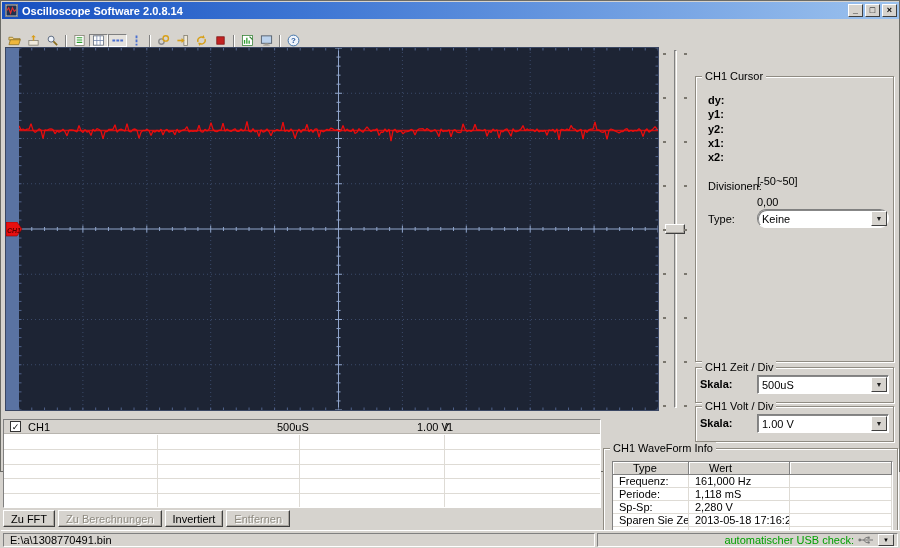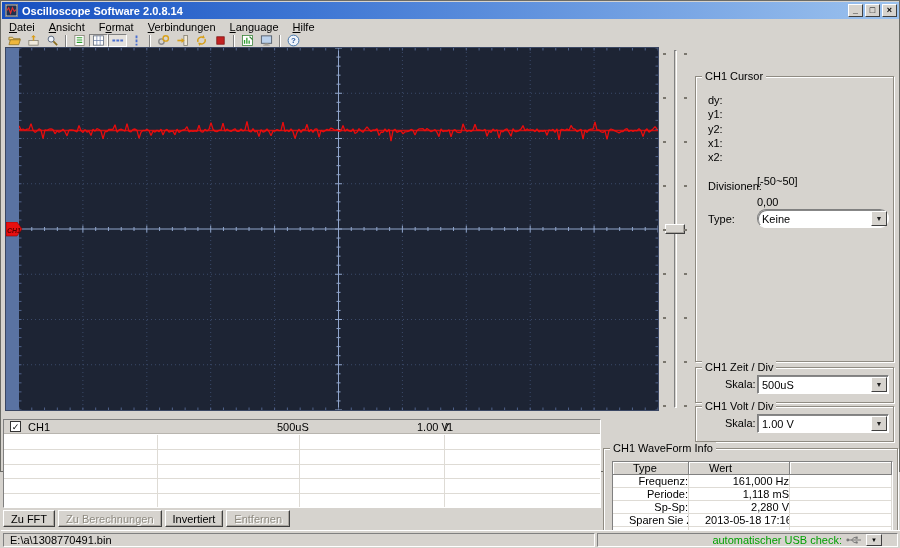--- a/index.html
+++ b/index.html
@@ -39,32 +39,32 @@
   .vslider .tick { position:absolute; width:3px; height:2px; background:#7a766e; }
 
   
   .right-panel { position:absolute; left:690px; top:40px; width:208px; height:376px; }
   .group { position:absolute; border:1px solid #8f8b82; box-shadow:1px 1px 0 #fff, inset 1px 1px 0 #fff;margin-top:29px; }
   .group-legend { position:absolute; top:-7px; left:6px; background:#d6d3ce; padding:0 3px; white-space:nowrap; }
   #grp-cursor { left:4px; top:6px; width:199px; height:286px; }
   #grp-zeit   { left:4px; top:297px; width:199px; height:36px; }
   #grp-volt   { left:4px; top:336px; width:199px; height:36px; }
   .cursor-row { position:relative; margin:0 0 0 12px; height:14.3px; line-height:14.3px; }
-  .cursor-fields { position:absolute; left:0; top:16px; width:100%; }
+  .cursor-fields { position:absolute; left:0; top:16px; width:100%;font-weight:bold; }
   .div-label { position:absolute; left:12px; top:103px; }
   .div-range { position:absolute; left:61px; top:98px; }
   .div-value { position:absolute; left:61px; top:119px; }
   .type-label { position:absolute; left:12px; top:136px; }
   .combo { position:absolute; height:19px; background:#fff; border:1px solid; border-color:#808080 #fff #fff #808080;
     box-shadow:inset 1px 1px 0 #404040a0; display:flex; align-items:center; }
   .combo-text { flex:1 1 auto; padding-left:4px; overflow:hidden; white-space:nowrap; }
   .combo-btn { flex:0 0 16px; height:15px; margin:1px; background:#d6d3ce; border:1px solid; border-color:#fff #404040 #404040 #fff;
     font-size:7px; line-height:13px; text-align:center; color:#222; }
   #combo-type  { left:61px; top:132px; width:132px;border-radius:9px; }
-  .skala-label { position:absolute; left:29px; top:10px; }
+  .skala-label { position:absolute; left:4px; top:10px;font-weight:bold; }
   .combo-skala { left:61px; top:7px; width:132px; }
 
   
   .channel-panel { position:absolute; left:2px; top:418px; width:598px; height:89px; background:#fff;
     border:1px solid; border-color:#808080 #fff #fff #808080; overflow:hidden; }
   .chan-row { position:relative; width:100%; height:14px; background:#d6d3ce; border-bottom:1px solid #b8b5af; }
   .chan-check { position:absolute; left:6px; top:1px; width:11px; height:11px; background:#fff; border:1px solid #333;
     font-size:9px; line-height:10px; text-align:center; font-weight:bold; }
   .chan-name { position:absolute; left:24px; top:1px; }
   .chan-time { position:absolute; left:273px; top:1px; }
@@ -81,31 +81,31 @@
   .btn.disabled { color:#8e8a80; text-shadow:1px 1px 0 #fff; }
 
   
   #grp-info { left:602px; top:418px; width:295px; height:109px; background:#d6d3ce; }
   .info-table { position:absolute; left:8px; top:12px; width:281px; height:92px; background:#fff;
     border:1px solid; border-color:#808080 #fff #fff #808080; overflow:hidden; }
   .info-head { display:flex; height:13px; }
   .th { background:#d6d3ce; border-right:1px solid #808080; border-bottom:1px solid #808080;
     box-shadow:inset 1px 1px 0 #fff; padding-left:20px; line-height:12px; }
   .tr { display:flex; height:13px; border-bottom:1px solid #dedbd5; }
-  .td { border-right:1px solid #dedbd5; padding-left:16px; line-height:12px; white-space:nowrap; overflow:hidden;text-align:right; }
+  .td { border-right:1px solid #dedbd5; padding-left:6px; line-height:12px; white-space:nowrap; overflow:hidden; }
   .th:nth-child(1),.td:nth-child(1){ width:76px; flex:0 0 76px; }
   .th:nth-child(2),.td:nth-child(2){ width:101px; flex:0 0 101px; }
   .th:nth-child(3),.td:nth-child(3){ flex:1 1 auto; }
 
   
   .statusbar { position:absolute; left:0; top:529px; width:900px; height:18px; background:#d6d3ce; border-top:1px solid #fff; }
   .status-cell { position:absolute; top:2px; height:14px; border:1px solid; border-color:#808080 #fff #fff #808080;
     display:flex; align-items:center; }
   .status-left { left:2px; width:592px; padding-left:6px; }
-  .status-right { left:596px; width:301px; justify-content:flex-end; padding-right:15px; gap:4px; }
+  .status-right { left:596px; width:301px; justify-content:flex-end; padding-right:3px; gap:4px; }
   .usb-label { color:#00a000; white-space:nowrap; }
   .usb-drop { width:16px; height:12px; background:#d6d3ce; border:1px solid; border-color:#fff #404040 #404040 #fff;
     font-size:6px; line-height:10px; text-align:center; }
   u { text-decoration:underline; }
 </style>
 </head>
 <body>
 
 <div class="window">
 
@@ -114,28 +114,20 @@
       <rect x="0.5" y="0.5" width="13" height="13" fill="#e8e8e8" stroke="#808080"></rect>
       <rect x="1.5" y="1.5" width="11" height="11" fill="#20304e"></rect>
       <path d="M2 7l2-3 2 6 2-6 2 4 2-2" stroke="#e03030" fill="none" stroke-width="1.2"></path>
     </svg>
     <span class="title-text">Oscilloscope Software 2.0.8.14</span>
     <span class="title-btn">_</span>
     <span class="title-btn">□</span>
     <span class="title-btn">×</span>
   </div>
 
-  <div class="menubar">
-      <div class="menu-item"><u>D</u>atei</div>
-      <div class="menu-item"><u>A</u>nsicht</div>
-      <div class="menu-item">F<u>o</u>rmat</div>
-      <div class="menu-item"><u>V</u>erbindungen</div>
-      <div class="menu-item"><u>L</u>anguage</div>
-      <div class="menu-item"><u>H</u>ilfe</div>
-    </div>
 
   <div class="toolbar">
       <span class="tb-btn">
         <svg viewBox="0 0 14 14" width="13" height="13">
           <path d="M1 3.5h4l1 1.5h7v1.5H1z" fill="#f7d684" stroke="#8a6d1f" stroke-width=".8"></path>
           <path d="M1 11.5 2.6 6.2H13.2L11.6 11.5z" fill="#f0b73c" stroke="#8a6d1f" stroke-width=".8"></path>
         </svg>
       </span>
       <span class="tb-btn">
         <svg viewBox="0 0 14 14" width="13" height="13">

